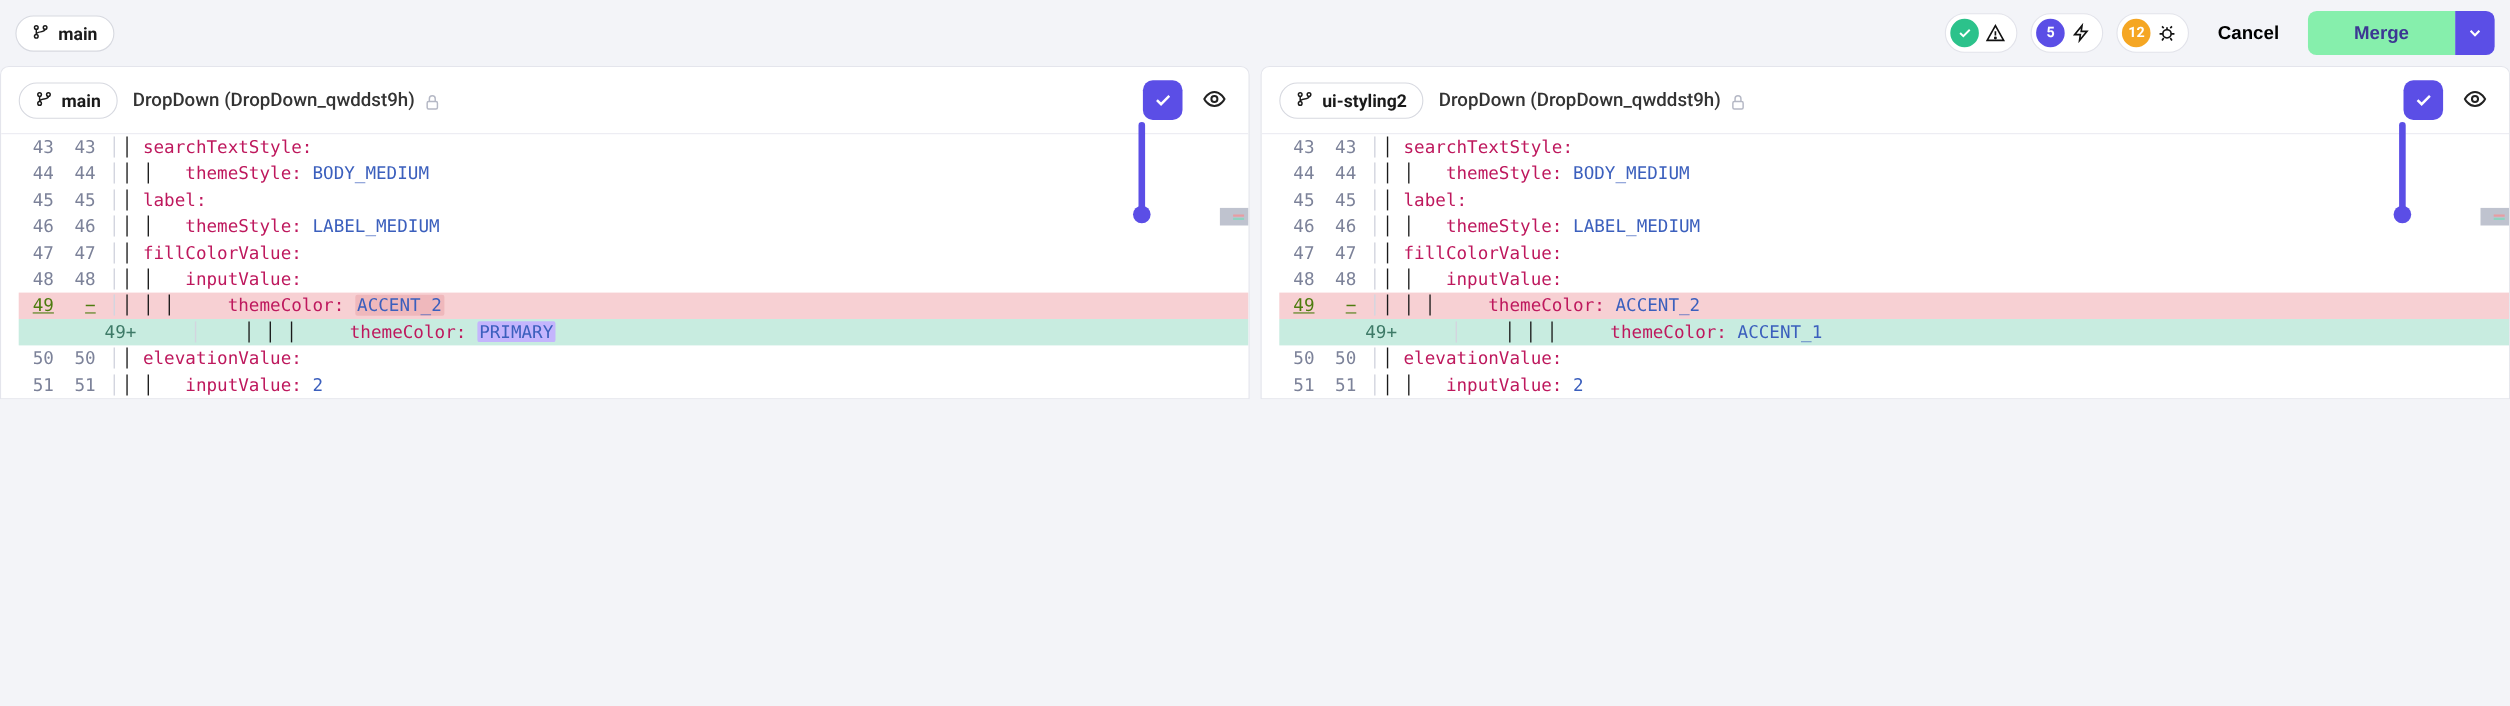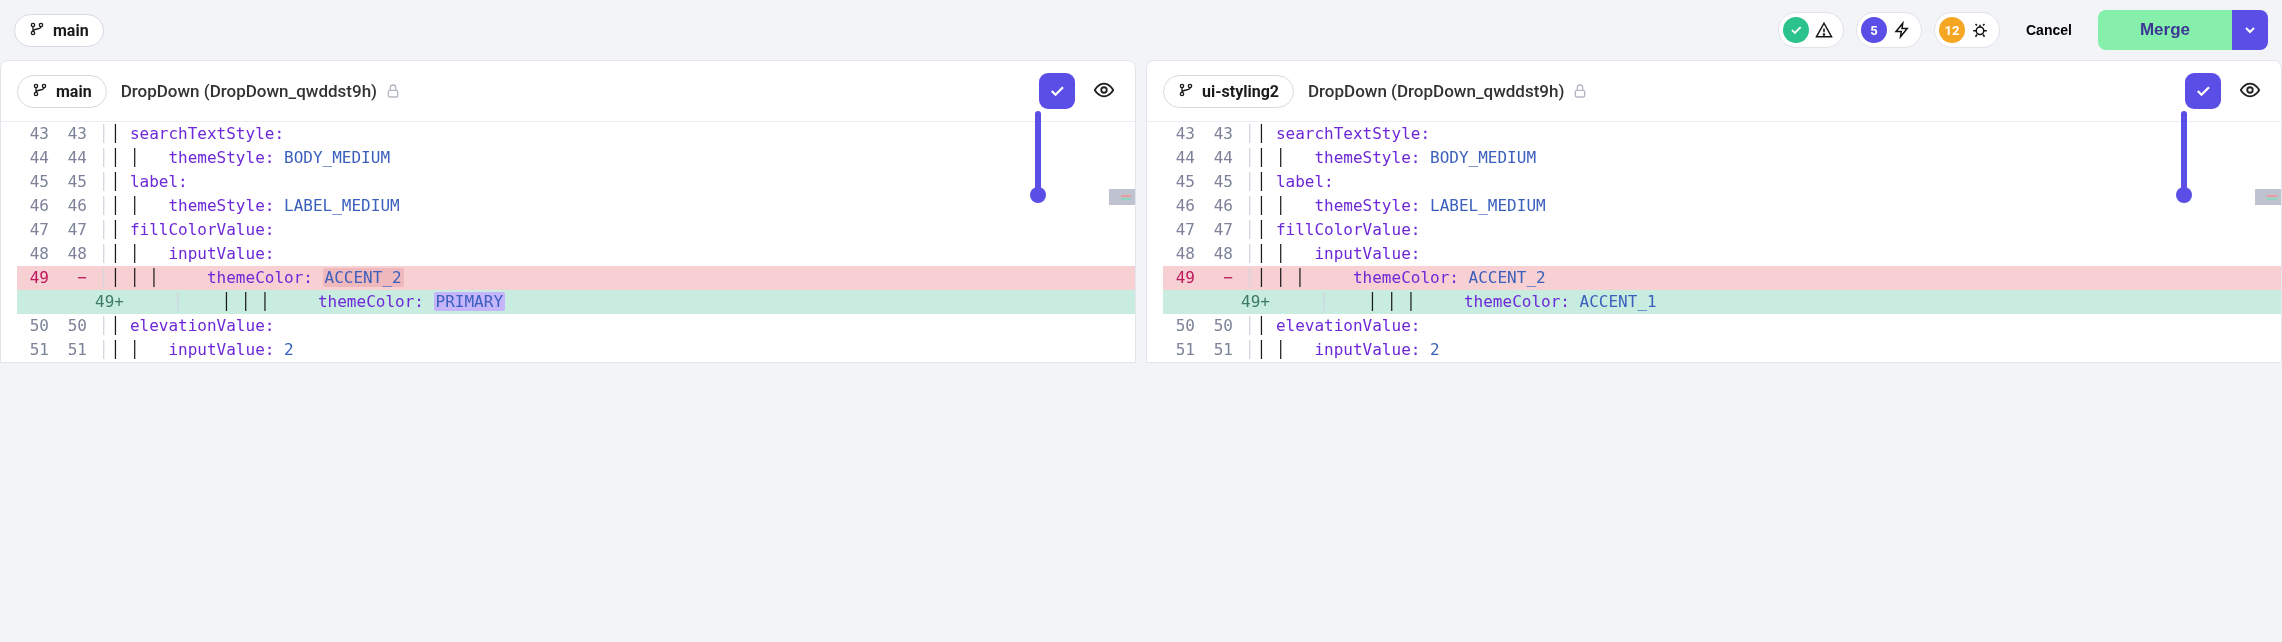--- a/index.html
+++ b/index.html
@@ -46,21 +46,21 @@
   color: #fff;
   font-weight: 700;
   font-size: 13px;
 }
 .dot-green { background: #2cc28b; }
 .dot-purple { background: #5b4ee6; }
 .dot-orange { background: #f5a623; }
 .btn-cancel {
   background: transparent;
   border: none;
-  font-size: 14px;
+  font-size: 17px;
   font-weight: 600;
   padding: 8px 14px;
   cursor: pointer;
 }
 .btn-merge {
   display: inline-flex;
   align-items: stretch;
   border-radius: 8px;
   overflow: hidden;
 }
@@ -102,21 +102,21 @@
   align-items: center;
   gap: 14px;
   padding: 12px 16px;
   border-bottom: 1px solid #ececf2;
 }
 .pane-title {
   font-size: 17px;
   font-weight: 500;
   color: #333;
   display: inline-flex;
-  align-items: center;
+  align-items: flex-end;
   gap: 8px;
 }
 .pane-header .spacer { flex: 1; }
 .check-btn {
   width: 36px;
   height: 36px;
   border-radius: 9px;
   background: #5b4ee6;
   color: #fff;
   display: inline-flex;
@@ -161,24 +161,24 @@
   flex-shrink: 0;
 }
 .gutter-pipe {
   color: #d3d5df;
   padding: 0 2px;
   user-select: none;
   flex-shrink: 0;
 }
 .code-text { flex: 1; }
 .row-del { background: #f7d0d3; }
-.row-del .ln, .row-del .ln-b { color: #be185d; }
+.row-del .ln, .row-del .ln-b { color: #4d7c0f; text-decoration: underline; }
 .row-add { background: #c8ece0; gap: 37px; }
 .row-add .ln, .row-add .ln-b { color: #3e7a67; }
-.tok-key { color: #6d28d9; }
+.tok-key { color: #be185d; }
 .tok-val { color: #3b5fbd; }
 .tok-hl { background: #efb8bc; padding: 0 2px; border-radius: 2px; }
 .tok-hl-add { background: #c4b5fd; padding: 0 2px; border-radius: 2px; }
 
 .conn-line {
   position: absolute;
   top: 50px;
   width: 6px;
   background: #5b4ee6;
   left: calc(100% - 100px);

